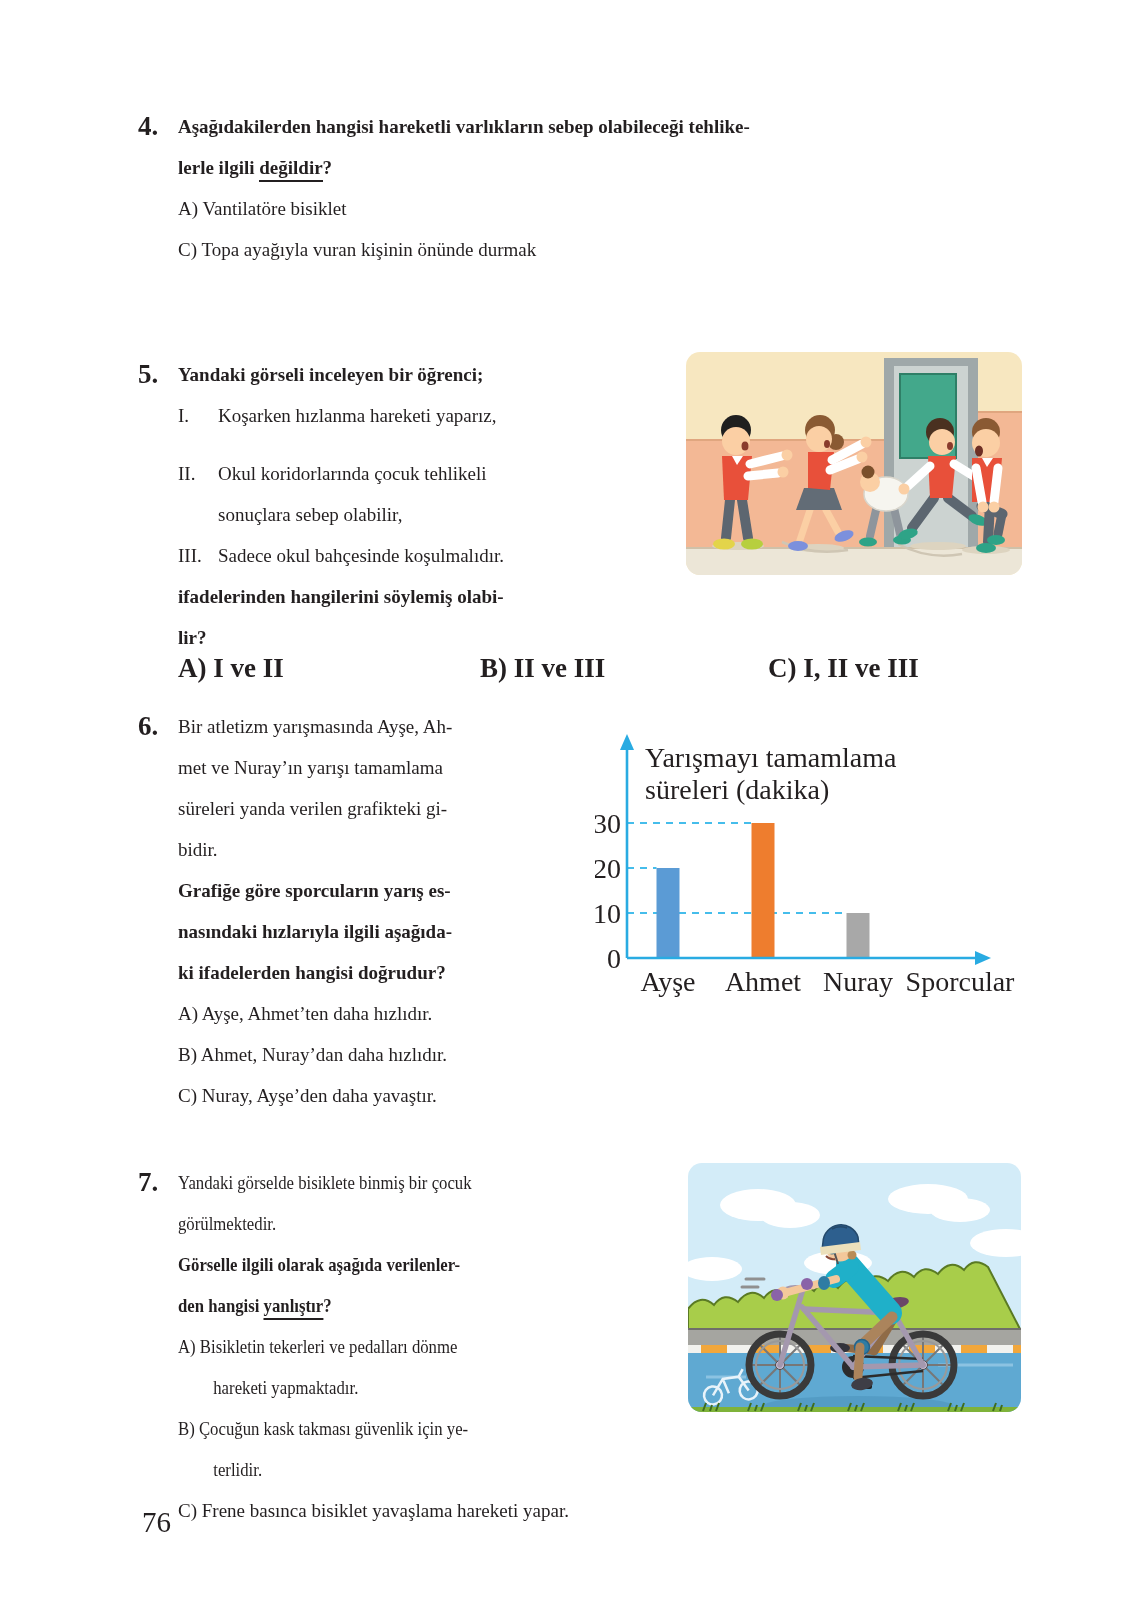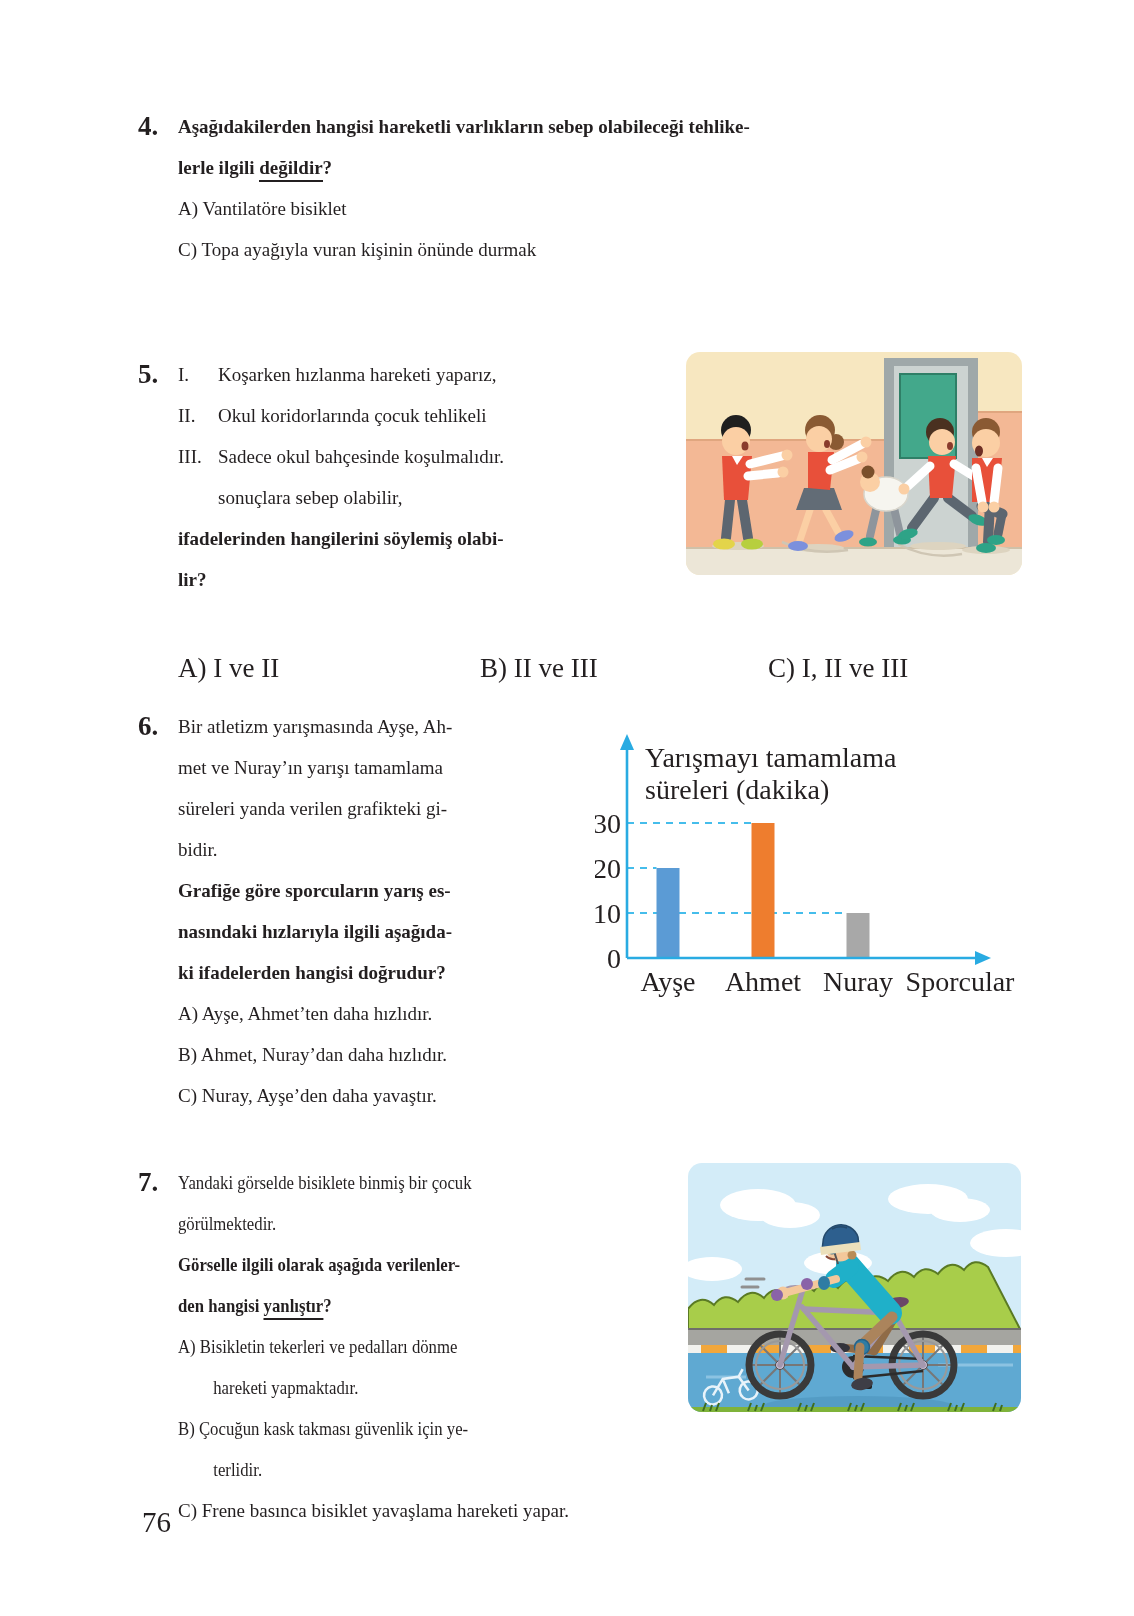--- a/index.html
+++ b/index.html
@@ -34,30 +34,31 @@
         <span>lerle ilgili </span><span class="u">değildir</span><span>?</span>
       </div>
       <div class="line">A) Vantilatöre bisiklet</div>
       <div class="line">C) Topa ayağıyla vuran kişinin önünde durmak</div>
     </div>
   </section>
 
   <section class="q" style="left:138px;top:354px;">
     <div class="qnum">5.</div>
     <div class="qbody">
+      <div class="line b">Yandaki görseli inceleyen bir öğrenci;</div>
       <div class="line"><span style="display:inline-block;width:40px;">I.</span><span>Koşarken hızlanma hareketi yaparız,</span></div>
-      <div class="line"><span style="display:inline-block;width:40px;">II.</span><span>Okul koridorlarında çocuk tehlikeli</span></div>
+      <div class="line"><span style="display:inline-block;width:40px;margin-top:17px;">II.</span><span>Okul koridorlarında çocuk tehlikeli</span></div>
+      <div class="line"><span style="display:inline-block;width:40px;"></span><span>sonuçlara sebep olabilir,</span></div>
       <div class="line"><span style="display:inline-block;width:40px;">III.</span><span>Sadece okul bahçesinde koşulmalıdır.</span></div>
-      <div class="line"><span style="display:inline-block;width:40px;"></span><span>sonuçlara sebep olabilir,</span></div>
       <div class="line b">ifadelerinden hangilerini söylemiş olabi-</div>
       <div class="line b">lir?</div>
     </div>
   </section>
 
-  <div class="optrow" style="left:178px;top:648px;width:840px;height:41px;">
+  <div class="optrow" style="left:178px;top:648px;width:840px;height:41px;font-weight:bold;">
     <span style="left:0;">A) I ve II</span>
     <span style="left:302px;">B) II ve III</span>
     <span style="left:590px;">C) I, II ve III</span>
   </div>
 
   <div class="fig" style="left:686px;top:352px;width:336px;height:223px;">
     <svg width="336" height="223" viewBox="0 0 336 223">
 
       <rect x="0" y="0" width="336" height="223" fill="#f7e7c0"></rect>
       <rect x="0" y="88" width="198" height="110" fill="#f3b895"></rect>

